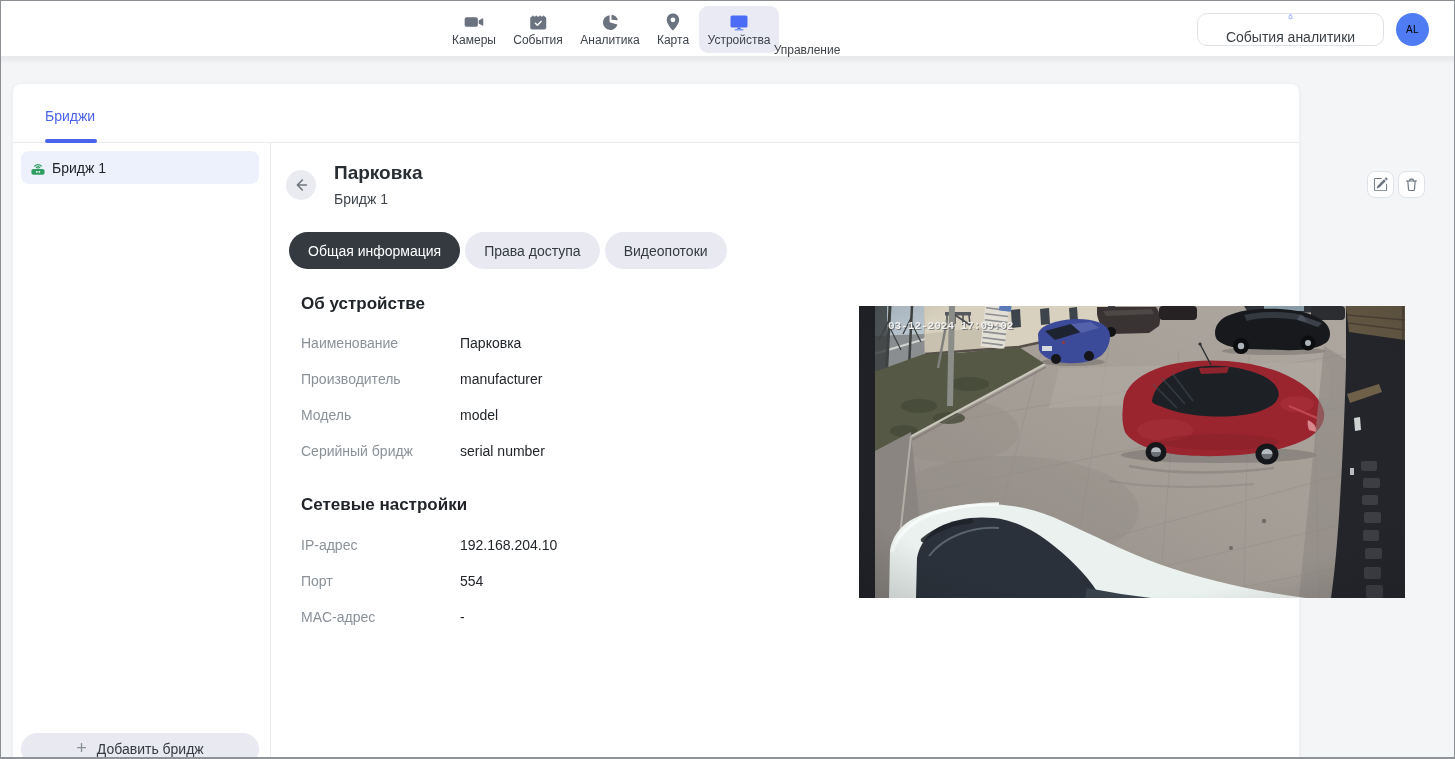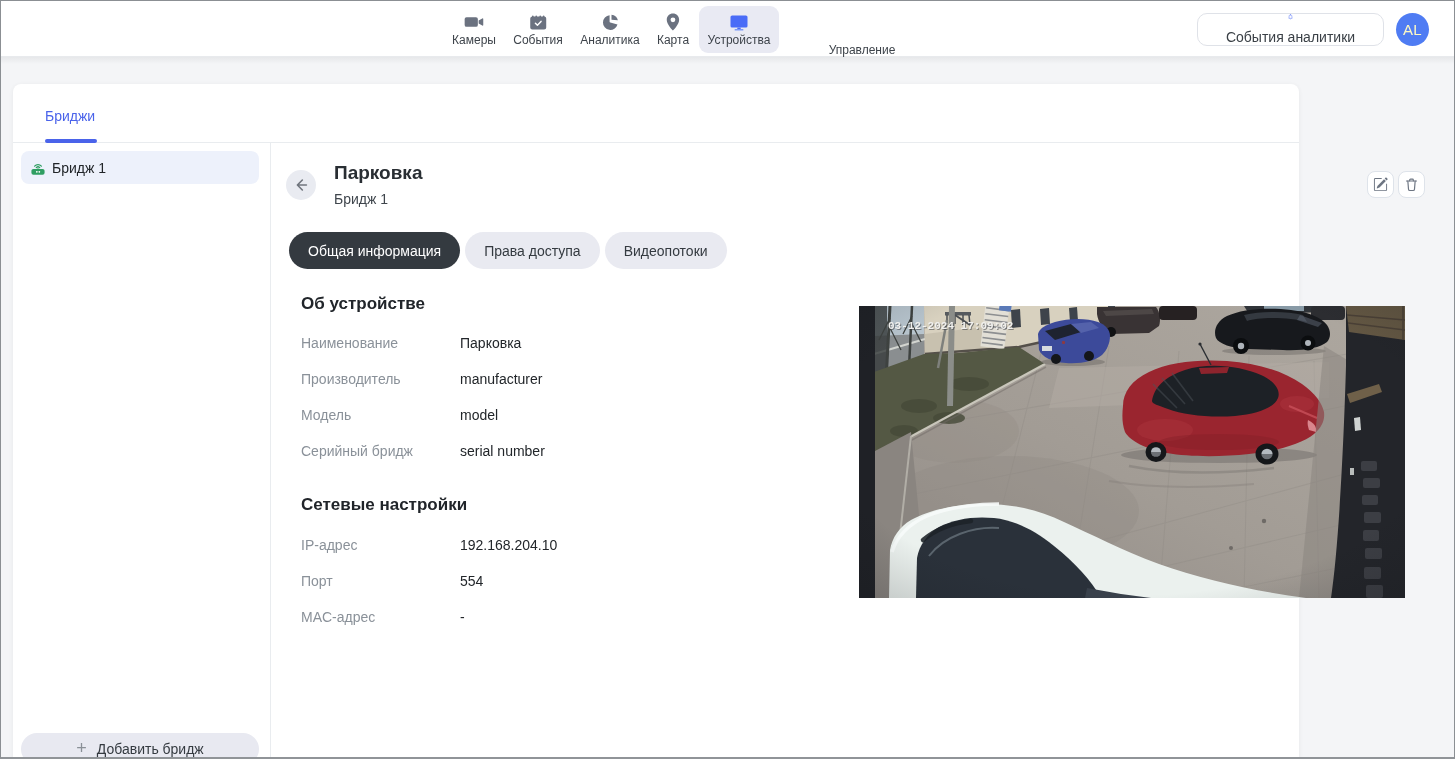--- a/index.html
+++ b/index.html
@@ -6,21 +6,21 @@
   * { margin:0; padding:0; box-sizing:border-box; }
   html,body { width:1455px; height:759px; overflow:hidden; }
   body { font-family:"Liberation Sans", sans-serif; background:#f4f5f7; position:relative; }
   .frame { position:absolute; inset:0; border:1px solid #8b8f93; border-bottom:2px solid #909498; pointer-events:none; z-index:99; }
   
   .navbar { position:absolute; left:1px; top:1px; right:1px; height:56px; background:#fff; border-bottom:1px solid #e8eaed; z-index:5;padding-left:45px; }
   .nav-item { position:absolute; top:5px; height:47px; border-radius:10px; display:flex; flex-direction:column; align-items:center; justify-content:center; transform:translateX(-50%); }
   .nav-item .lbl { font-size:12px; color:#3e444b; margin-top:1px; white-space:nowrap; }
   .nav-item.active { background:#e9eaf3; width:80px;border-radius:9px; }
   .evbtn { position:absolute; left:1196px; top:12px; width:187px; height:33px; border:1px solid #dfe2e8; border-radius:10px; background:#fff; display:flex; align-items:center; justify-content:center; gap:9px; font-size:14px; color:#3a4046;flex-direction:column; }
-  .avatar { position:absolute; left:1395px; top:12px; width:33px; height:33px; border-radius:50%; background:#4f7cf3; color:#fef9c3; font-size:15px; display:flex; align-items:center; justify-content:center; letter-spacing:.3px; }
+  .avatar { position:absolute; left:1395px; top:12px; width:33px; height:33px; border-radius:50%; background:#4f7cf3; color:#000000; font-size:10px; display:flex; align-items:center; justify-content:center; letter-spacing:.3px; }
   
   .card { position:absolute; left:13px; top:84px; width:1286px; height:690px; background:#fff; border-radius:8px 8px 0 0; box-shadow:0 1px 4px rgba(60,64,67,.08); }
   .tab-title { position:absolute; left:32px; top:24px; font-size:14px; color:#4a63ea; }
   .tabs-line { position:absolute; left:0; top:58px; width:100%; height:1px; background:#e9ecef; }
   .tab-ind { position:absolute; left:32px; top:55px; width:52px; height:3.5px; border-radius:3px; background:#4a63ea; }
   .side-sep { position:absolute; left:257px; top:59px; width:1px; bottom:0; background:#e9ecef; }
   .bridge-item { position:absolute; left:8px; top:67px; width:238px; height:33px; border-radius:8px; background:#edf1fb; display:flex; align-items:center; }
   .bridge-item svg { margin-left:9px; }
   .bridge-item span { margin-left:6px; font-size:14px; color:#212529; }
   .add-btn { position:absolute; left:8px; top:649px; width:238px; height:32px; border-radius:16px; background:#e8e9f1; display:flex; align-items:center; justify-content:center; gap:10px; font-size:14px; color:#343a40; }
@@ -70,21 +70,21 @@
       <div class="lbl">Карта</div>
     </div>
     <div class="nav-item active" style="left:738px;">
       <svg width="20" height="20" viewBox="0 0 20 20">
         <rect x="1.5" y="3.4" width="17" height="12.2" rx="1.6" fill="#4a6cf7"></rect>
         <rect x="8.3" y="15.6" width="3.4" height="2.2" fill="#4a6cf7"></rect>
         <rect x="5.6" y="17" width="8.8" height="1.6" rx="0.5" fill="#7d99f9"></rect>
       </svg>
       <div class="lbl">Устройства</div>
     </div>
-    <div class="nav-item" style="left:861px;gap:40px;">
+    <div class="nav-item" style="left:806px;gap:40px;">
       <svg width="20" height="20" viewBox="0 0 24 24">
         <path fill="#6b7280" d="M19.14,12.94c0.04-0.3,0.06-0.61,0.06-0.94c0-0.32-0.02-0.64-0.07-0.94l2.03-1.58c0.18-0.14,0.23-0.41,0.12-0.61 l-1.92-3.32c-0.12-0.22-0.37-0.29-0.59-0.22l-2.39,0.96c-0.5-0.38-1.03-0.7-1.62-0.94L14.4,2.81c-0.04-0.24-0.24-0.41-0.48-0.41 h-3.84c-0.24,0-0.43,0.17-0.47,0.41L9.25,5.35C8.66,5.59,8.12,5.92,7.63,6.29L5.24,5.33c-0.22-0.08-0.47,0-0.59,0.22L2.74,8.87 C2.62,9.08,2.66,9.34,2.86,9.48l2.03,1.58C4.84,11.36,4.8,11.69,4.8,12s0.02,0.64,0.07,0.94l-2.03,1.58 c-0.18,0.14-0.23,0.41-0.12,0.61l1.92,3.32c0.12,0.22,0.37,0.29,0.59,0.22l2.39-0.96c0.5,0.38,1.03,0.7,1.62,0.94l0.36,2.54 c0.05,0.24,0.24,0.41,0.48,0.41h3.84c0.24,0,0.44-0.17,0.47-0.41l0.36-2.54c0.59-0.24,1.13-0.56,1.62-0.94l2.39,0.96 c0.22,0.08,0.47,0,0.59-0.22l1.92-3.32c0.12-0.22,0.07-0.47-0.12-0.61L19.14,12.94z M12,15.6c-1.98,0-3.6-1.62-3.6-3.6 s1.62-3.6,3.6-3.6s3.6,1.62,3.6,3.6S13.98,15.6,12,15.6z"></path>
       </svg>
       <div class="lbl">Управление</div>
     </div>
     <div class="evbtn">
       <svg width="17" height="17" viewBox="0 0 20 20" fill="none" stroke="#4a6cf7" stroke-width="1.6" stroke-linecap="round" stroke-linejoin="round">
         <path d="M10 2.6c-2.9 0-4.6 2.1-4.6 4.9v3.2L4 13.6c-.2.4 0 .9.6.9h10.8c.6 0 .8-.5.6-.9l-1.4-2.9V7.5c0-2.8-1.7-4.9-4.6-4.9z"></path>
         <path d="M8.6 16.6c.3.6.8 1 1.4 1s1.1-.4 1.4-1" fill="#4a6cf7" stroke="none"></path>
       </svg>

